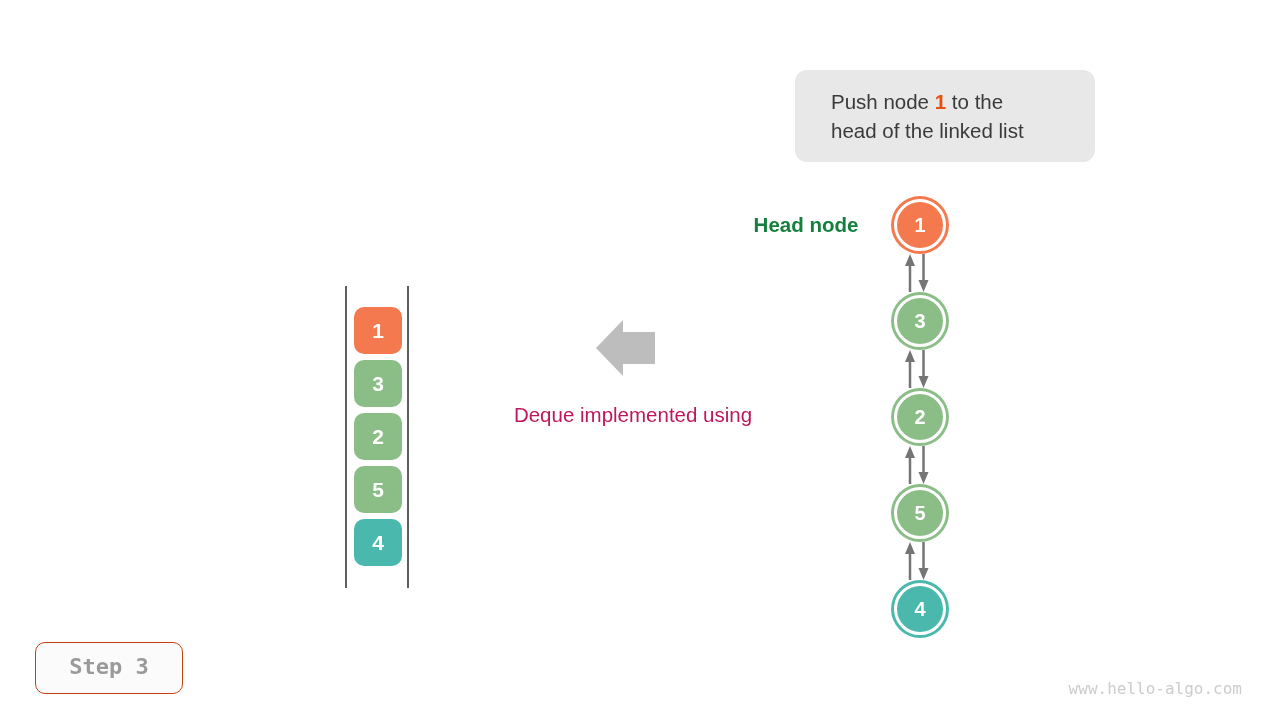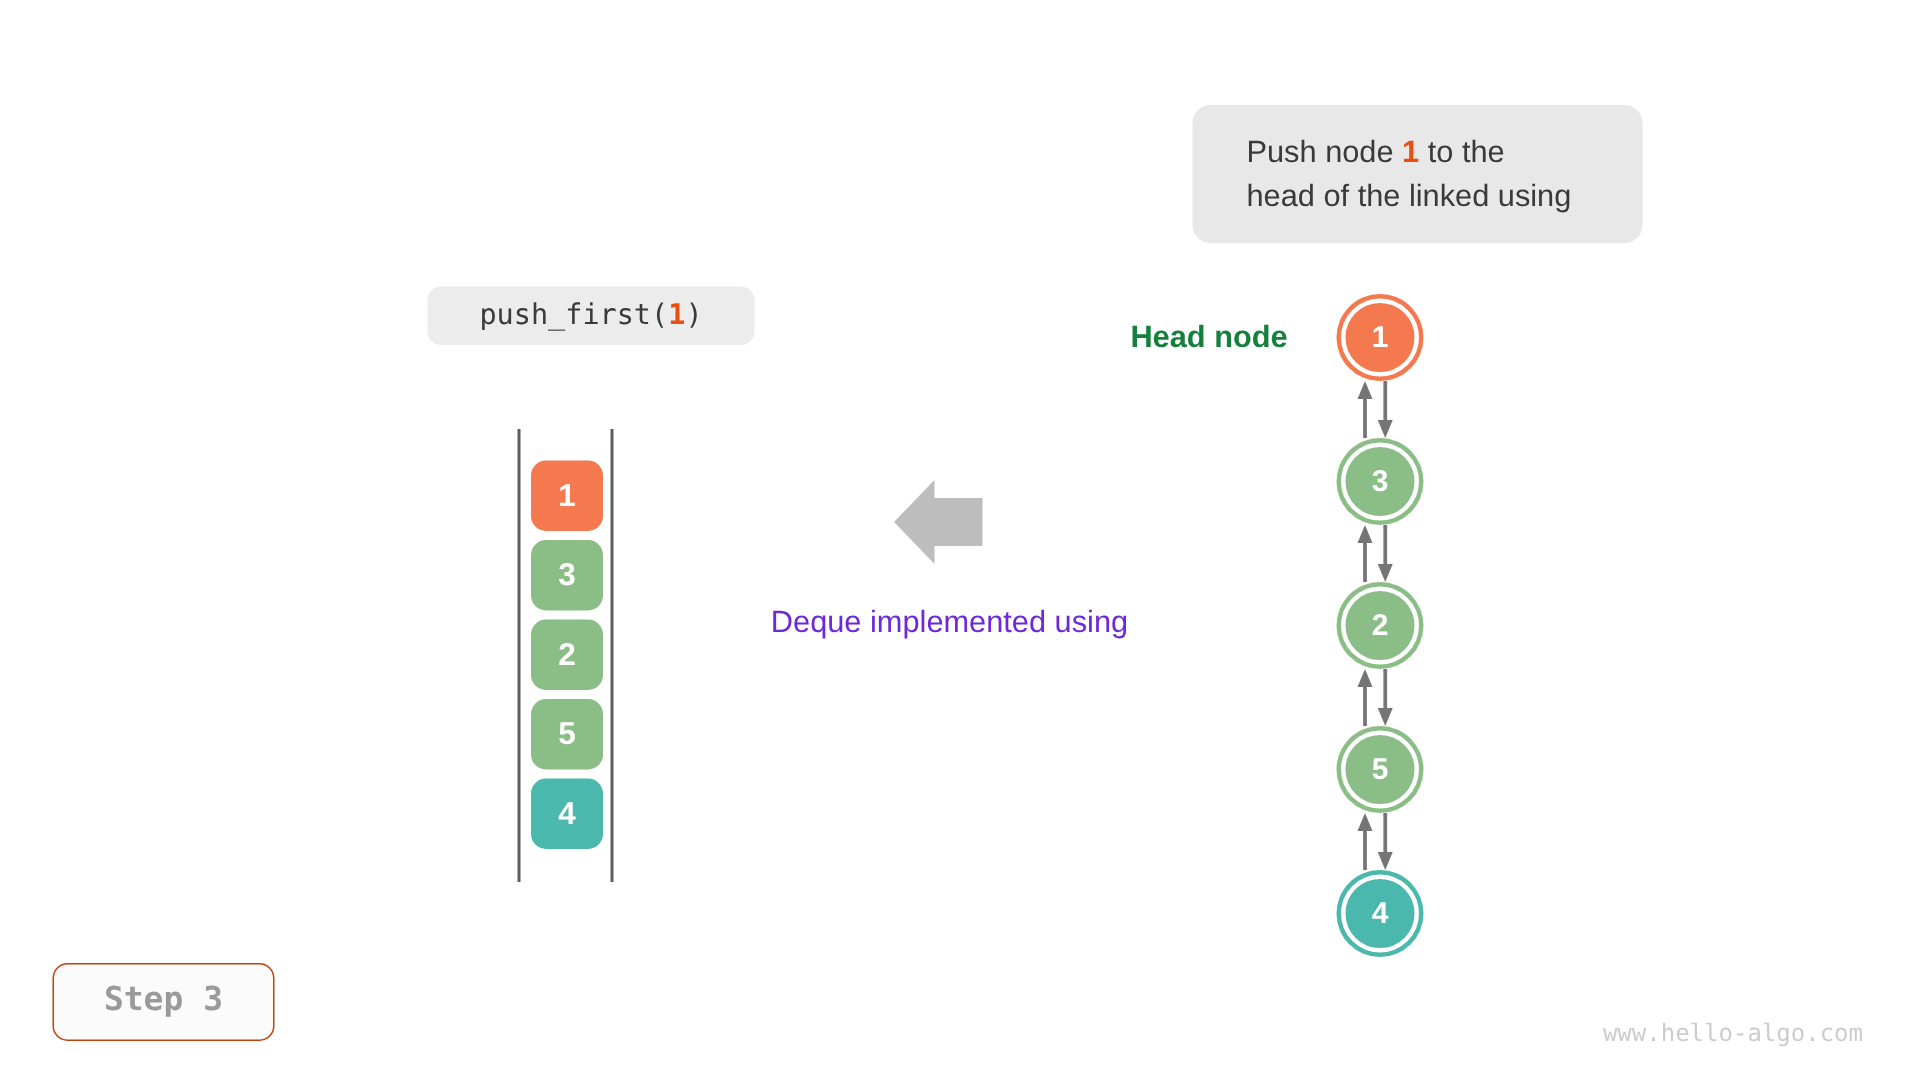--- a/index.html
+++ b/index.html
@@ -28,21 +28,21 @@
   .stack { position:absolute; left:354px; top:307px; width:48px; }
   .stack-item {
     width:48px; height:47px; margin-bottom:6px; border-radius:10px;
     display:flex; align-items:center; justify-content:center;
     color:#ffffff; font-size:21px; font-weight:bold;
   }
   
   .block-arrow { position:absolute; left:596px; top:319px; }
   .caption {
     position:absolute; left:483px; top:401px; width:300px; text-align:center;
-    color:#6d28d9; font-size:20.5px; line-height:28.5px;
+    color:#be185d; font-size:20.5px; line-height:28.5px;
   }
   
   .side-label {
     position:absolute; left:726px; width:160px; text-align:center;
     font-size:20.5px; font-weight:bold; color:#15803d;
   }
   .side-label.head { top:213px; }
   .side-label.tail { top:598px; }
   .ll-node {
     position:absolute; left:894px; width:46px; height:46px; border-radius:50%;
@@ -63,24 +63,23 @@
     font-family:"DejaVu Sans Mono", monospace; font-size:16px; color:#cccccc;
   }
 </style>
 </head>
 <body>
 
 <div class="canvas">
 
   <div class="callout">
     <div><span>Push node </span><span class="hl" style="color: rgb(232, 80, 15);">1</span><span> to the</span></div>
-    <div>head of the linked using</div>
+    <div>head of the linked list</div>
   </div>
 
-  <div class="code-box"><span>push_first(</span><span class="hl" style="color: rgb(232, 80, 15);">1</span><span>)</span></div>
 
   <div class="rail left"></div>
   <div class="rail right"></div>
   <div class="stack" id="stack-container">
       <div class="stack-item" style="background: rgb(244, 121, 78);">1</div>
       <div class="stack-item" style="background: rgb(139, 190, 135);">3</div>
       <div class="stack-item" style="background: rgb(139, 190, 135);">2</div>
       <div class="stack-item" style="background: rgb(139, 190, 135);">5</div>
       <div class="stack-item" style="background: rgb(74, 184, 172);">4</div>
     </div>

